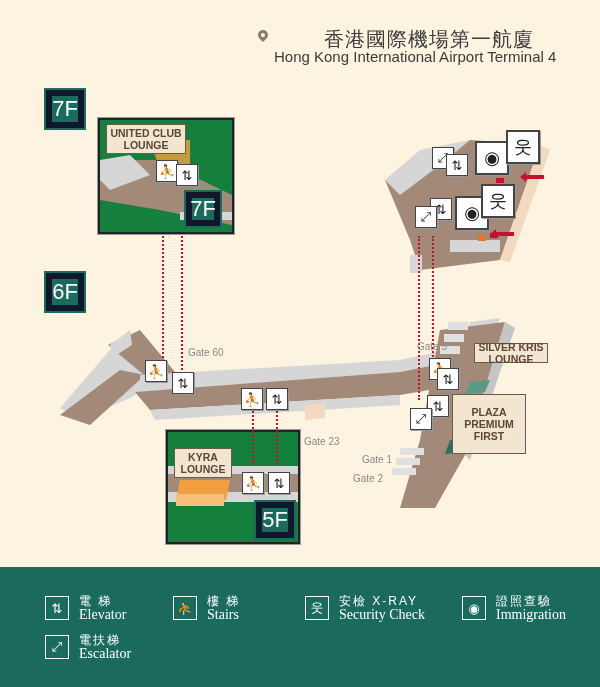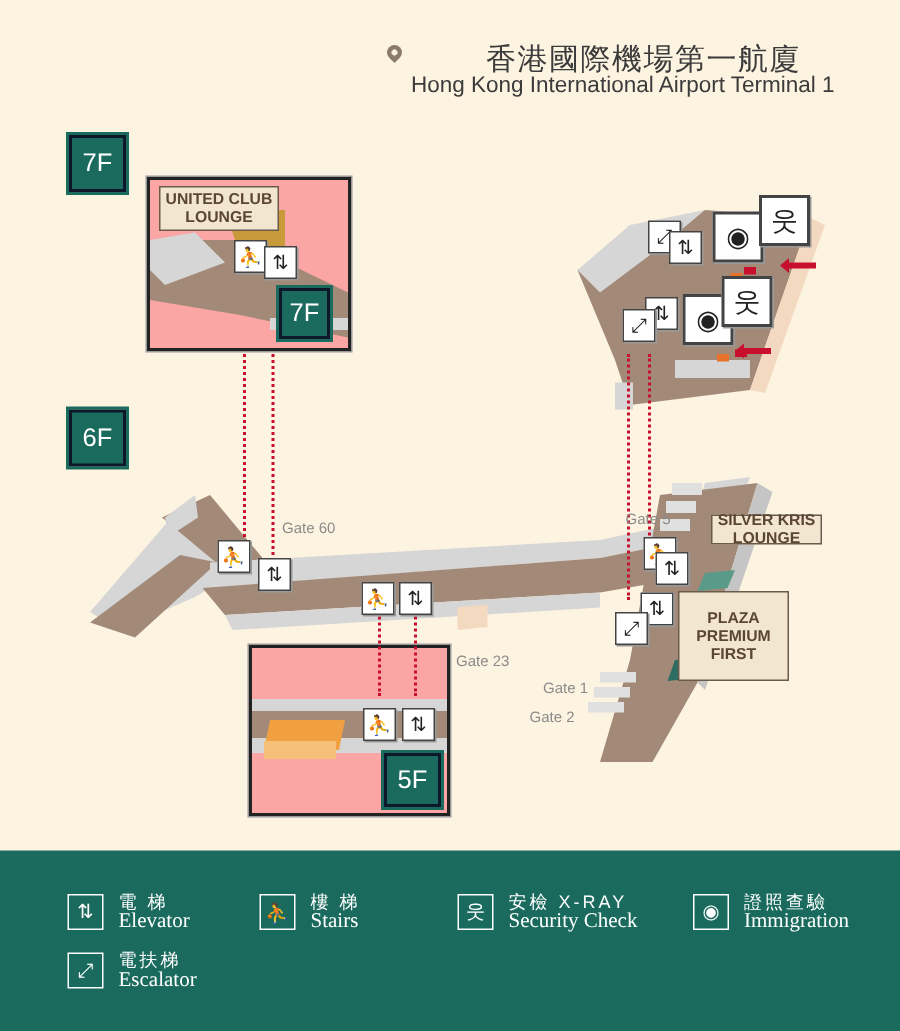--- a/index.html
+++ b/index.html
@@ -3,40 +3,40 @@
 <meta charset="utf-8">
 <style>
   html,body{margin:0;padding:0;}
   body{width:600px;height:687px;background:#fdf3e1;position:relative;overflow:hidden;font-family:"Liberation Sans","DejaVu Sans",sans-serif;}
   .abs{position:absolute;}
   .title-wrap{left:258px;top:26px;}
   .title-zh{font-size:20px;color:#3b3b3b;position:absolute;left:18px;top:0;white-space:nowrap;letter-spacing:1px;margin-left:48px;}
   .title-en{font-size:15px;color:#3b3b3b;position:absolute;left:16px;top:22px;white-space:nowrap;}
   .pin{position:absolute;left:0;top:4px;width:10px;height:10px;border-radius:50% 50% 50% 0;background:#8b7b6a;transform:rotate(-45deg);}
   .pin::after{content:"";position:absolute;left:3px;top:3px;width:4px;height:4px;border-radius:50%;background:#fdf3e1;}
-  .floor-badge{width:38px;height:38px;background:#1a6b5e;color:#fff;font-size:17px;display:flex;align-items:center;justify-content:center;outline:2px solid #1a6b5e;border:2px solid #0f172a;box-sizing:border-box;}
-  .inset{border:2px solid #222;background:#fca5a5;box-shadow:0 0 0 1px #999;overflow:hidden;}
+  .floor-badge{width:38px;height:38px;background:#1a6b5e;color:#fff;font-size:22px;display:flex;align-items:center;justify-content:center;outline:2px solid #1a6b5e;border:6px solid #0f172a;box-sizing:border-box;}
+  .inset{border:2px solid #222;background:#15803d;box-shadow:0 0 0 1px #999;overflow:hidden;}
   .lounge{background:#f3e6d0;border:1.5px solid #6b5b4b;color:#5b4636;font-weight:bold;font-size:10.5px;text-align:center;line-height:12px;display:flex;align-items:center;justify-content:center;box-sizing:border-box;}
   .icon{width:22px;height:22px;background:#fff;border:1.5px solid #444;box-sizing:border-box;display:flex;align-items:center;justify-content:center;font-size:13px;color:#222;box-shadow:1px 1px 0 #999;}
   .icon.big{width:34px;height:34px;font-size:18px;border-width:2px;}
   .gate{font-size:10px;color:#8a8a8a;white-space:nowrap;}
   .dotv{width:0;border-left:2px dotted #c8102e;}
   .legend{left:0;top:567px;width:600px;height:120px;background:#1a6b5e;}
   .leg-item{position:absolute;display:flex;align-items:flex-start;color:#fff;}
   .leg-icon{width:24px;height:24px;border:1.5px solid #fff;box-sizing:border-box;display:flex;align-items:center;justify-content:center;font-size:13px;margin-right:10px;margin-top:2px;}
   .leg-zh{font-size:12px;line-height:14px;letter-spacing:2px;}
   .leg-en{font-size:14px;line-height:14px;font-family:Liberation Serif, serif;}
 </style>
 </head>
 <body>
 
 <div class="abs title-wrap">
   <span class="pin"></span>
   <span class="title-zh">香港國際機場第一航廈</span>
-  <span class="title-en">Hong Kong International Airport Terminal 1</span>
+  <span class="title-en">Hong Kong International Airport Terminal 4</span>
 </div>
 
 <div class="abs floor-badge" style="left:46px;top:90px;">7F</div>
 <div class="abs floor-badge" style="left:46px;top:273px;">6F</div>
 
 <svg class="abs" style="left:0;top:0;" width="600" height="567">
 
   <polygon points="60,408 110,350 128,338 160,380 130,398 80,420" fill="#d6d6d6"></polygon>
   <polygon points="60,415 120,370 145,375 90,425" fill="#a38a78"></polygon>
   <polygon points="108,345 140,330 175,372 150,380" fill="#a38a78"></polygon>
@@ -90,20 +90,21 @@
 </div>
 
 <div class="abs inset" style="left:166px;top:430px;width:130px;height:110px;">
   <svg class="abs" style="left:0;top:0;" width="130" height="110">
     <rect x="0" y="34" width="130" height="8" fill="#d6d6d6"></rect>
     <rect x="0" y="42" width="130" height="18" fill="#a38a78"></rect>
     <rect x="0" y="60" width="130" height="10" fill="#d6d6d6"></rect>
     <polygon points="12,48 62,48 58,68 8,68" fill="#f0a040"></polygon>
     <rect x="8" y="62" width="48" height="12" fill="#f7c07a"></rect>
   </svg>
+  <div class="abs lounge" style="left:6px;top:16px;width:58px;height:30px;">KYRA LOUNGE</div>
   <div class="abs icon" style="left:74px;top:40px;">⛹</div>
   <div class="abs icon" style="left:100px;top:40px;">⇅</div>
   <div class="abs floor-badge" style="left:88px;top:70px;width:38px;height:36px;">5F</div>
 </div>
 
 <div class="abs dotv" style="left:162px;top:236px;height:122px;"></div>
 <div class="abs dotv" style="left:181px;top:236px;height:134px;"></div>
 <div class="abs dotv" style="left:252px;top:408px;height:56px;"></div>
 <div class="abs dotv" style="left:276px;top:408px;height:56px;"></div>
 <div class="abs dotv" style="left:418px;top:236px;height:164px;"></div>

